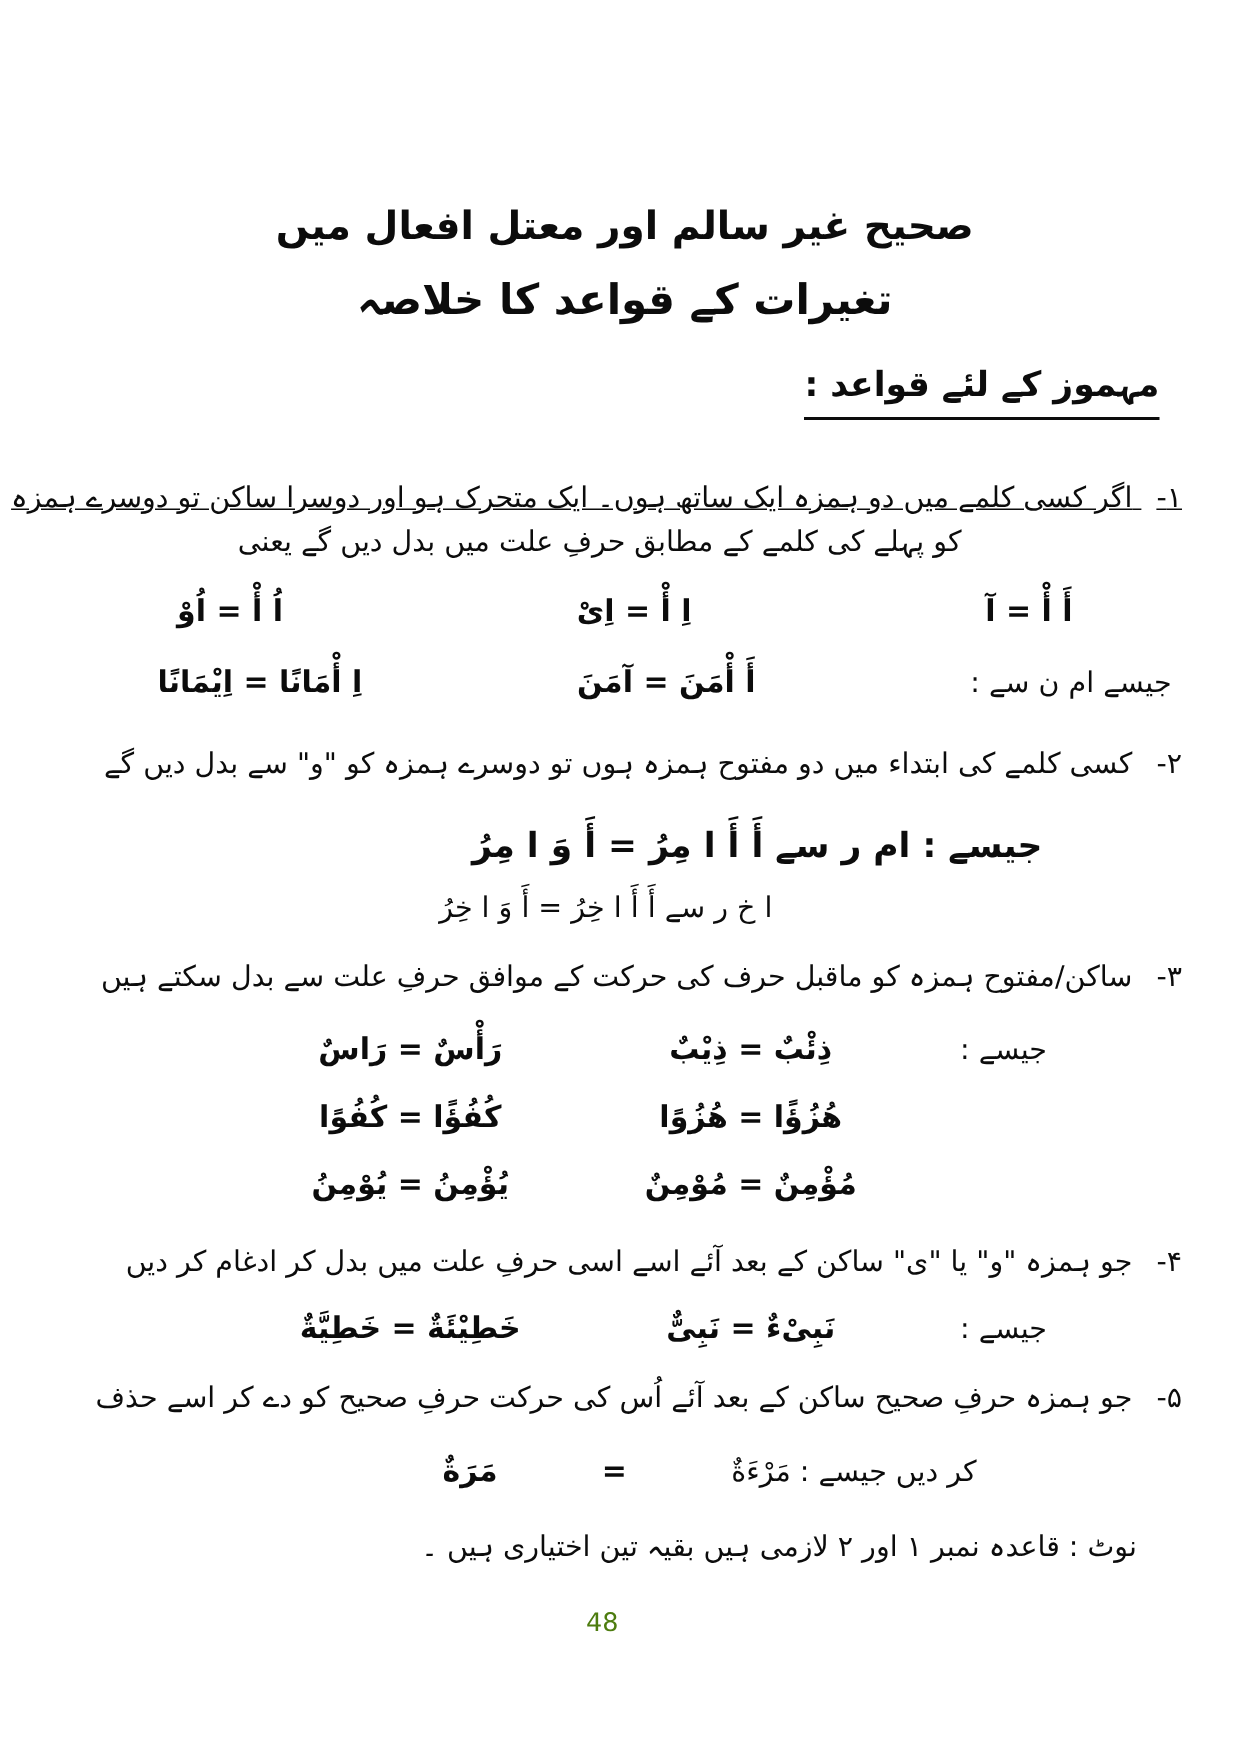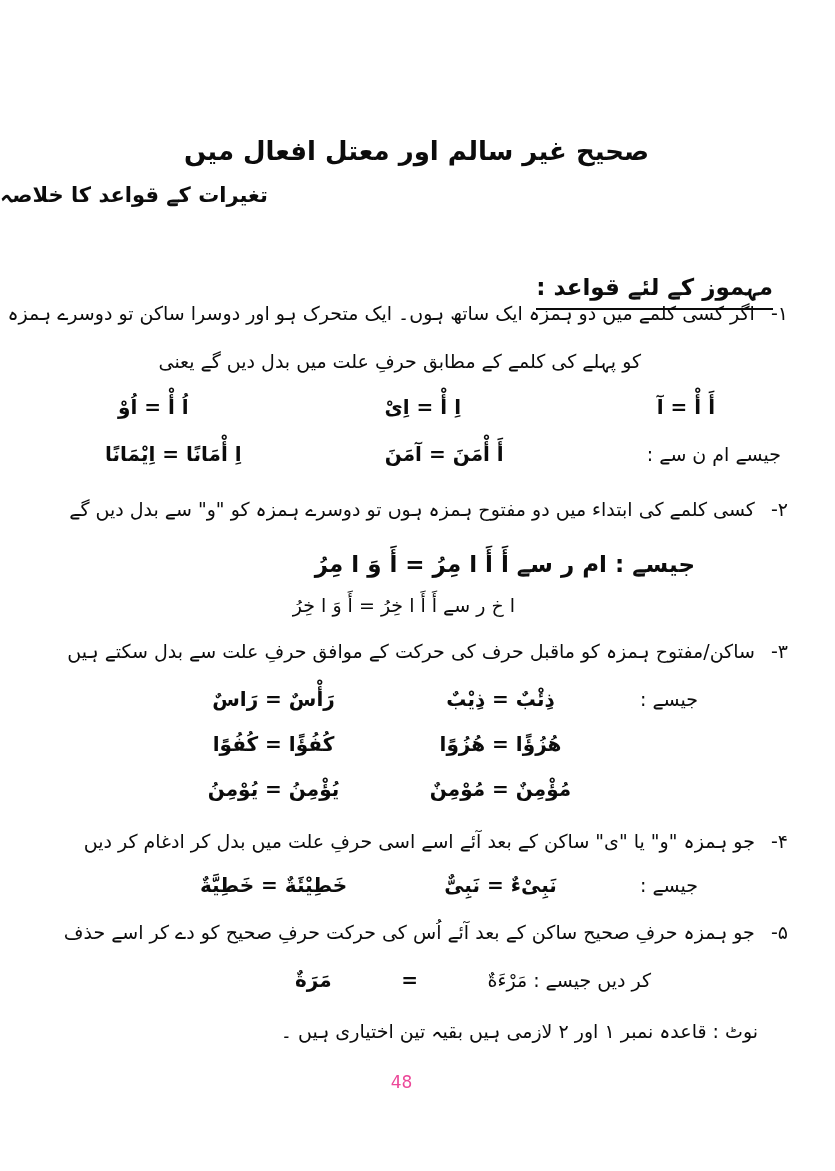--- a/index.html
+++ b/index.html
@@ -9,30 +9,30 @@
     background:#ffffff;
     color:#0c0c0c;
     font-family:"DejaVu Sans",sans-serif;
     direction:rtl;
     overflow:hidden;
   }
   .abs{position:absolute;white-space:nowrap;line-height:1.35;}
 
   
   .t1{top:134px;left:0;right:0;text-align:center;font-size:26px;font-weight:bold;letter-spacing:.5px;}
-  .t2{top:181px;left:0;right:0;text-align:left;font-size:21px;font-weight:bold;letter-spacing:.5px;}
+  .t2{top:181px;left:0;right:0;text-align:center;font-size:28px;font-weight:bold;letter-spacing:.5px;}
 
   
   .hd{top:242px;right:60px;font-size:23px;font-weight:bold;}
-  .hd .u{display:inline-block;border-bottom:2px solid #0c0c0c;padding-bottom:5px;margin-top:30px;}
+  .hd .u{display:inline-block;border-bottom:2px solid #0c0c0c;padding-bottom:5px;}
 
   
   .rule-line{font-size:19px;text-align:right;}
   .rule-num{margin-left:10px;}
-  .r1a{top:301px;right:45px;}
+  .r1a{top:320px;right:45px;text-decoration:underline;}
   .r1b{top:349px;right:192px;}
   .r2a{top:497px;right:45px;}
   .r3a{top:639px;right:45px;}
   .r4a{top:829px;right:45px;}
   .r5a{top:920px;right:45px;}
 
   
   .eq{font-weight:bold;font-size:20px;}
   .flexrow{display:flex;justify-content:space-between;align-items:baseline;direction:rtl;}
   .e1{top:394px;left:118px;right:118px;}
@@ -46,21 +46,21 @@
   .grid .col{flex:1;text-align:center;}
   .g1{top:686px;}
   .g2{top:731px;}
   .g3{top:776px;}
   .g4{top:872px;}
 
   
   .r5b{top:967px;left:295px;right:182px;font-size:19px;}
 
   .note{top:1019px;right:75px;font-size:19px;}
-  .pn{top:1071px;left:0;right:30px;text-align:center;font-size:17px;color:#ec4899;direction:ltr;}
+  .pn{top:1071px;left:0;right:30px;text-align:center;font-size:17px;color:#4d7c0f;direction:ltr;}
 </style>
 </head>
 <body>
 
 <div class="page">
 
   <div class="abs t1">صحیح غیر سالم اور معتل افعال میں</div>
   <div class="abs t2">تغیرات کے قواعد کا خلاصہ</div>
 
   <div class="abs hd">

